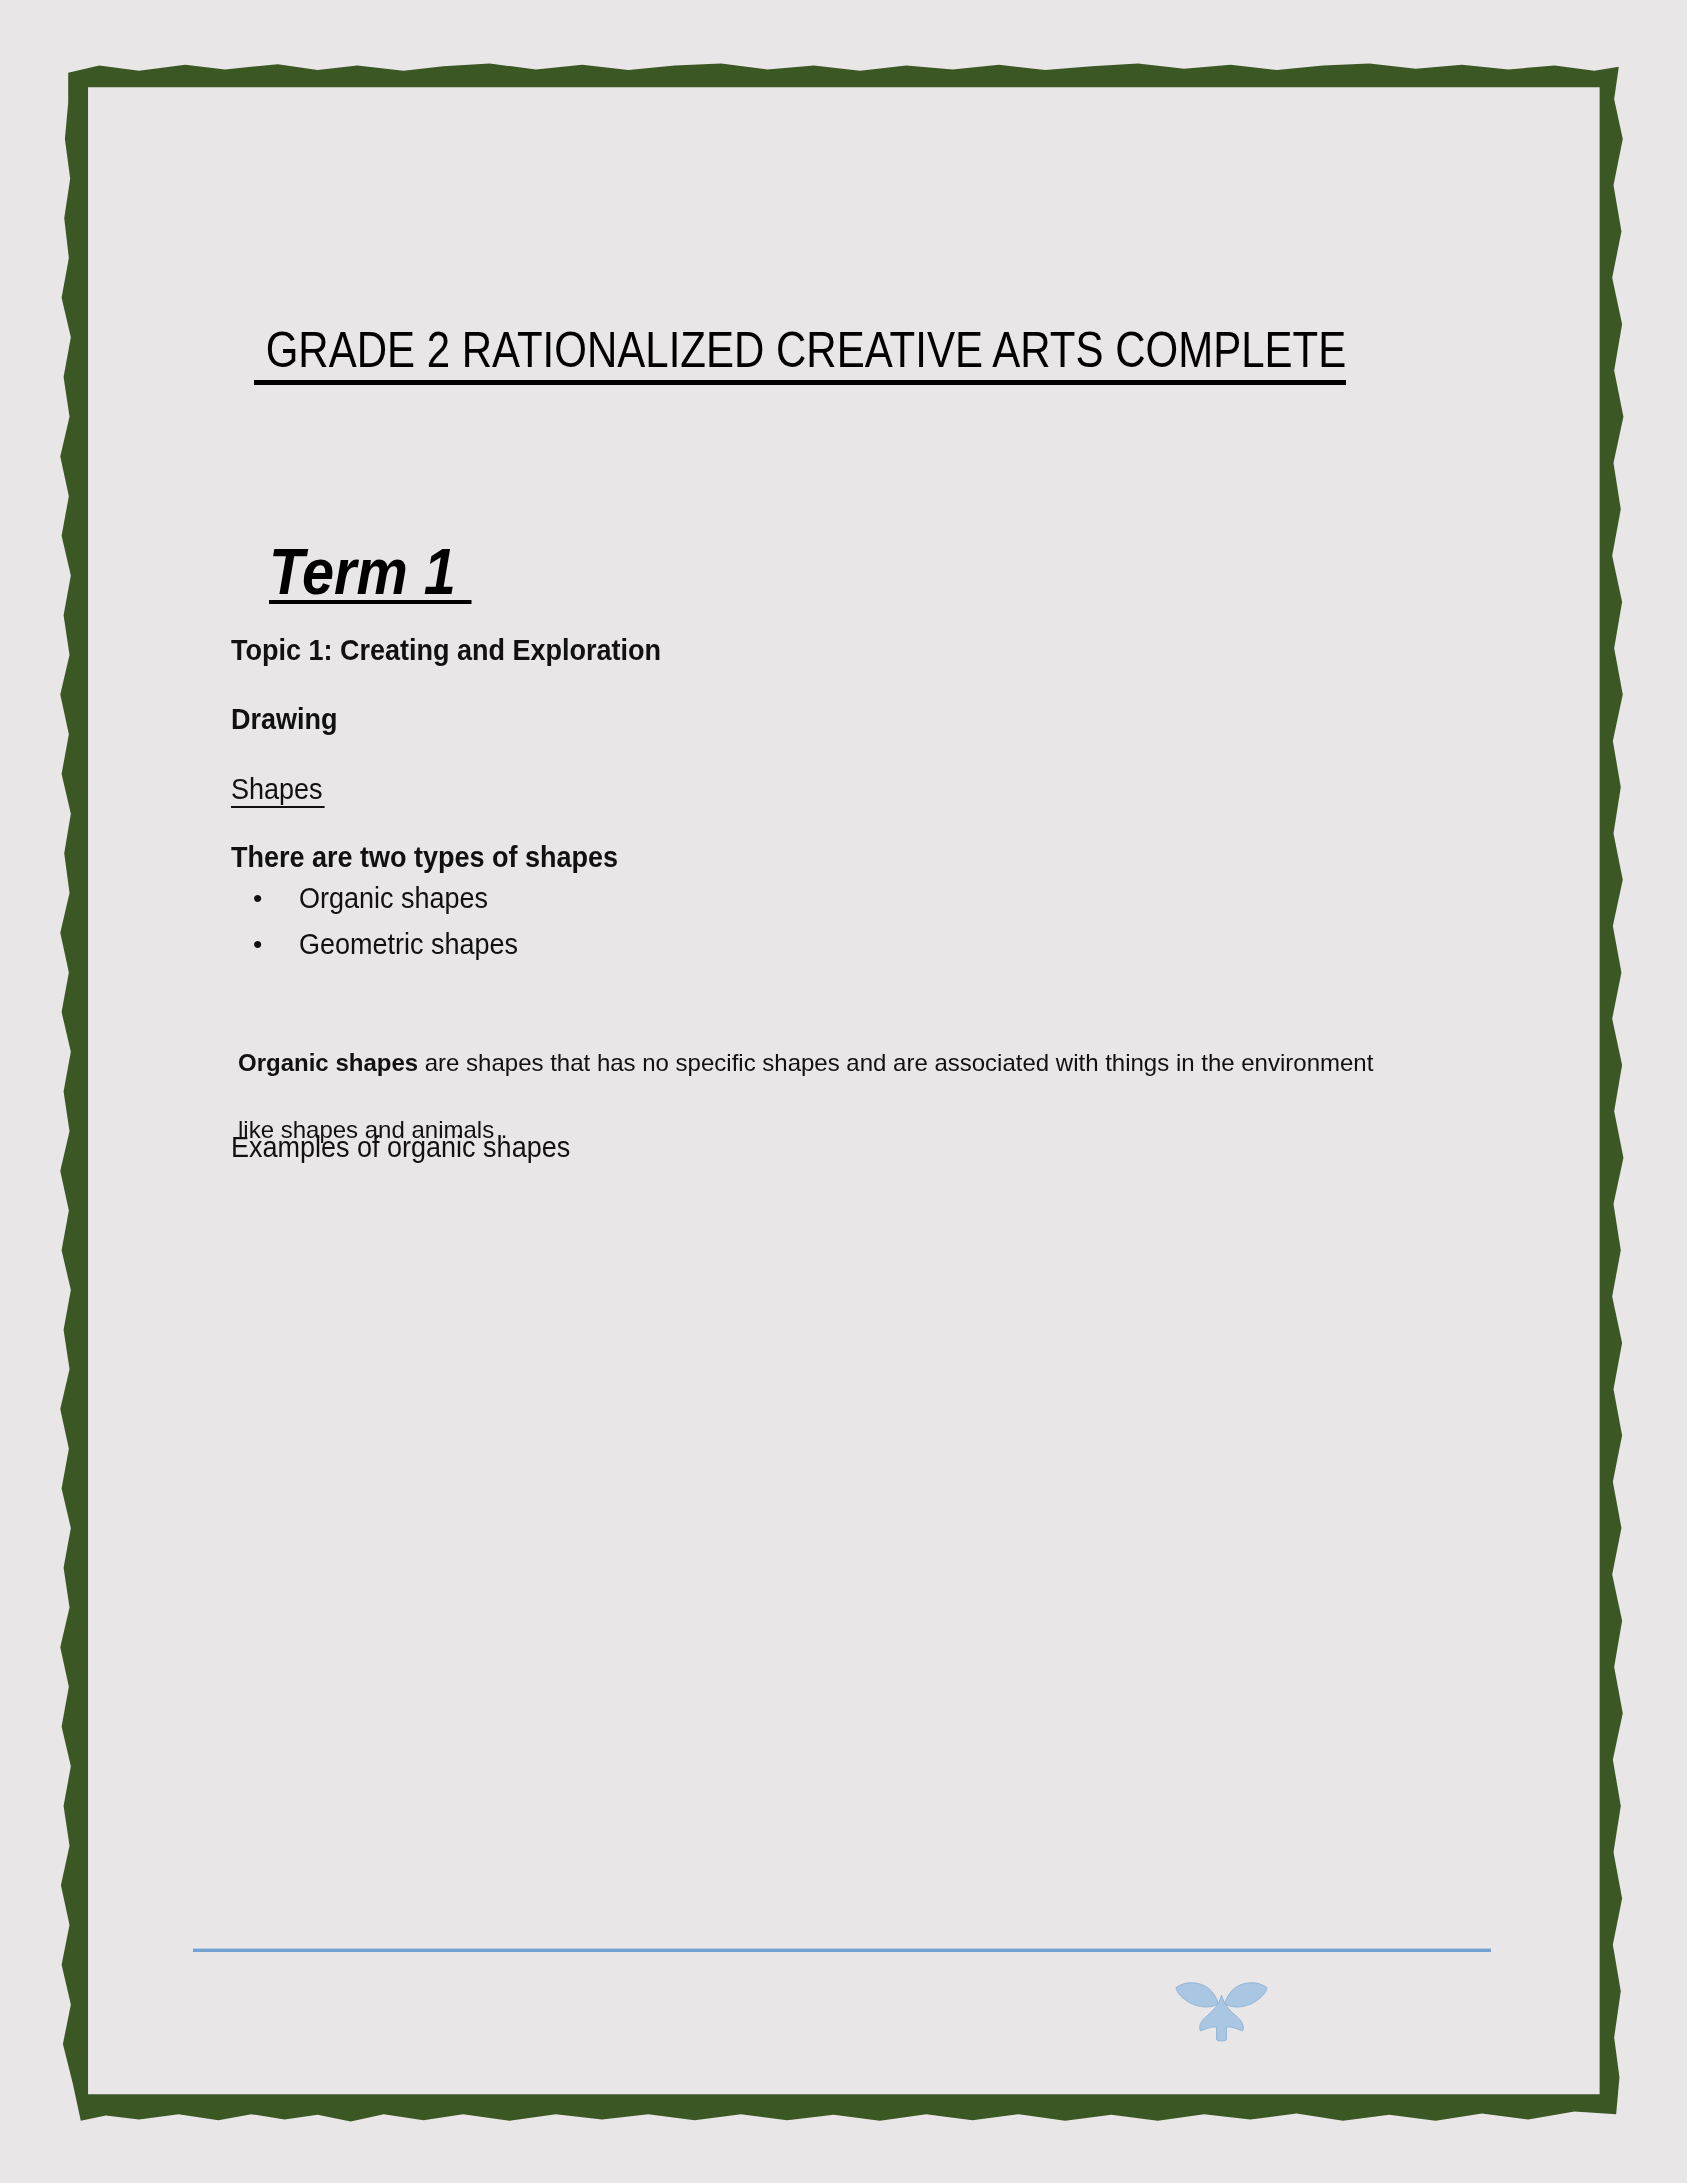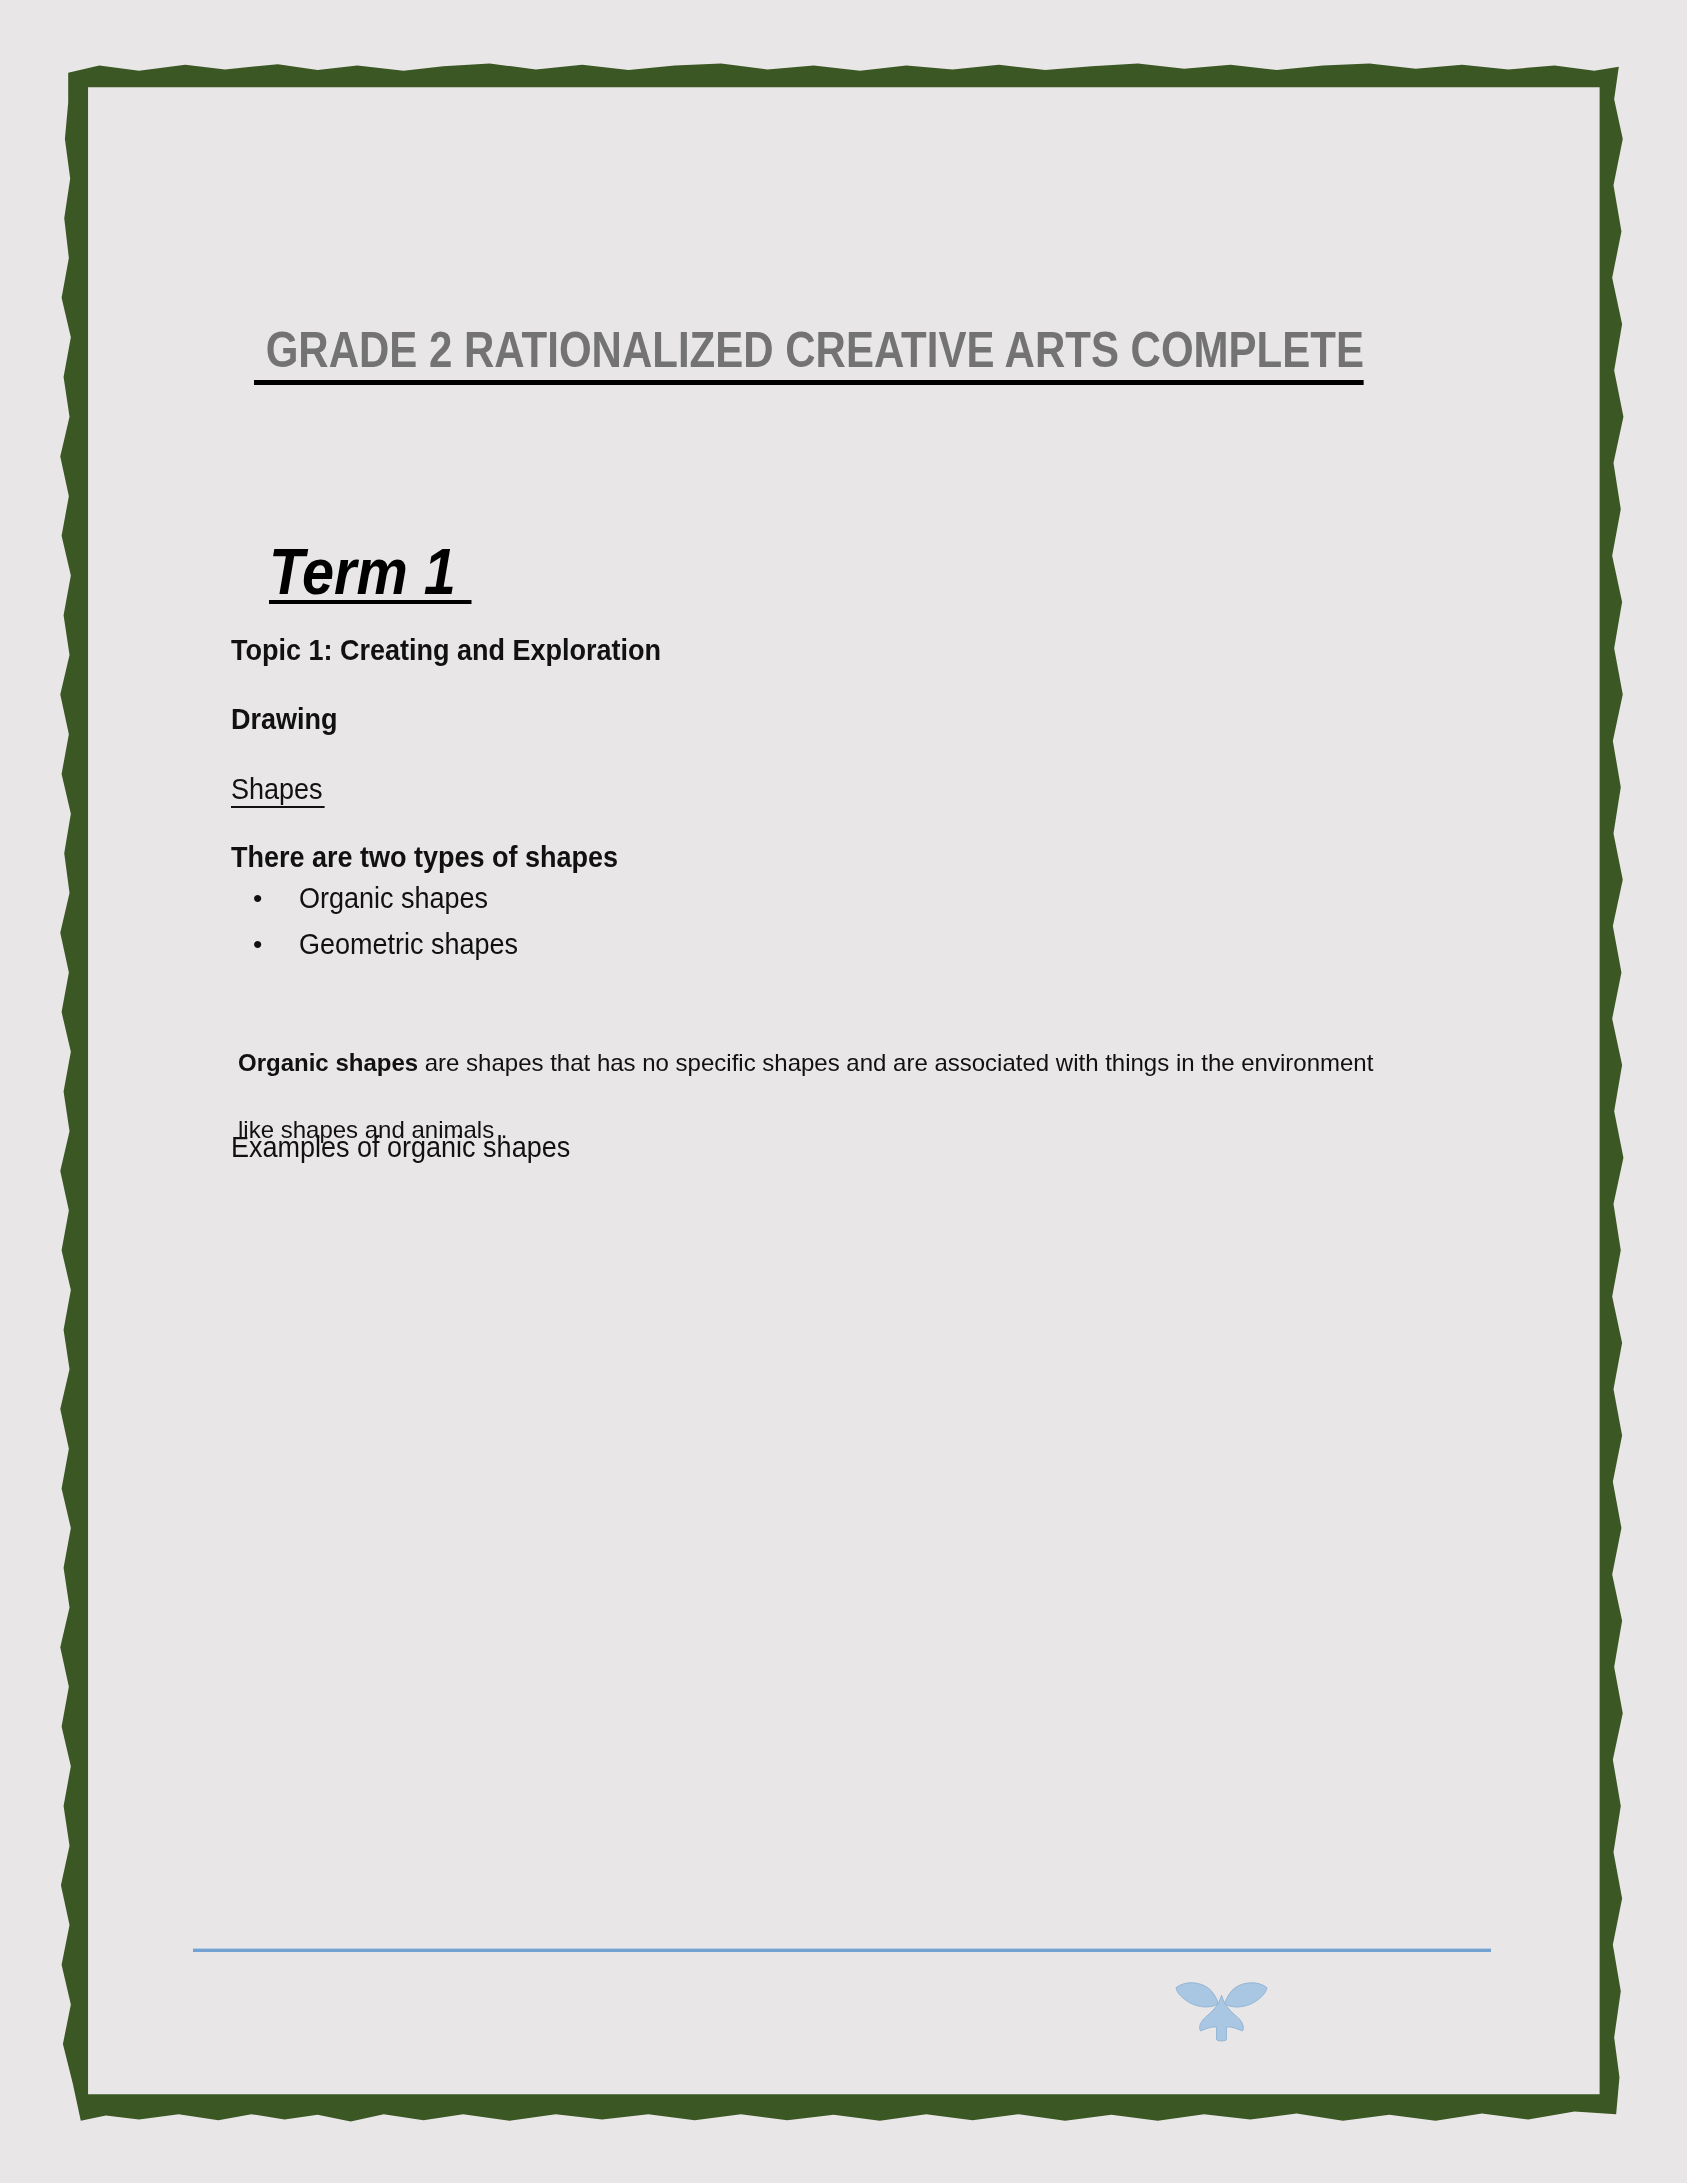--- a/index.html
+++ b/index.html
@@ -18,21 +18,21 @@
     font-family:"Liberation Sans", sans-serif;
     color:var(--text-black);
     overflow:hidden;
   }
   .page{position:relative;width:1687px;height:2183px;}
   .frame-svg{position:absolute;left:0;top:0;width:1687px;height:2183px;pointer-events:none;}
 
   
   .abs{position:absolute;left:198px;white-space:pre;}
 
-  .title-line{font-weight:bold;font-size:50px;line-height:50px;color:#737373;}
+  .title-line{font-weight:normal;font-size:50px;line-height:50px;color:#000000;}
   .title-line .cond{
     display:inline-block;transform:scaleX(0.84);transform-origin:0 50%;
     border-bottom:5.3px solid #000;padding-bottom:4.6px;white-space:pre;
   }
   #title-l1{top:275px;}
   #title-l2{top:345px;}
   #title-l2 .cond{padding-right:22.5px;padding-bottom:2.6px;}
 
   .term-heading{top:499px;font-size:64px;line-height:49px;font-weight:bold;font-style:italic;color:#000;}
   .term-heading .cond{

